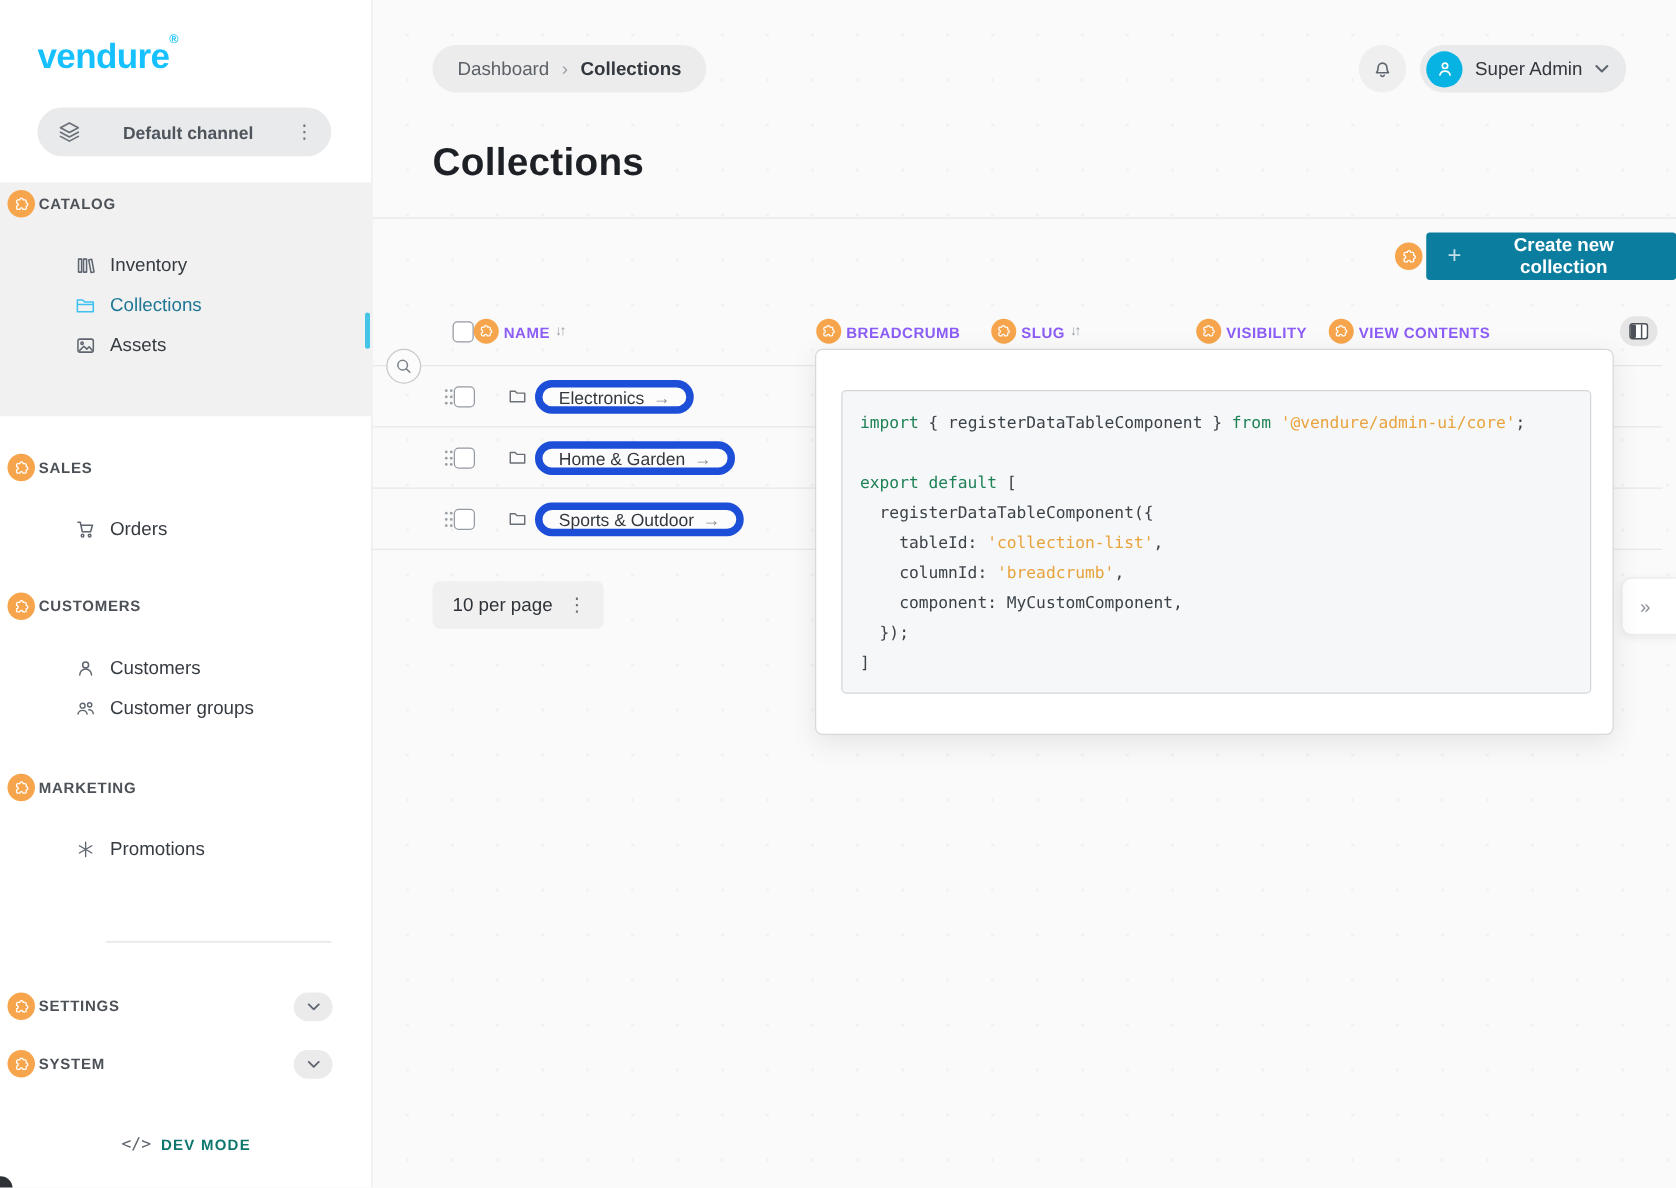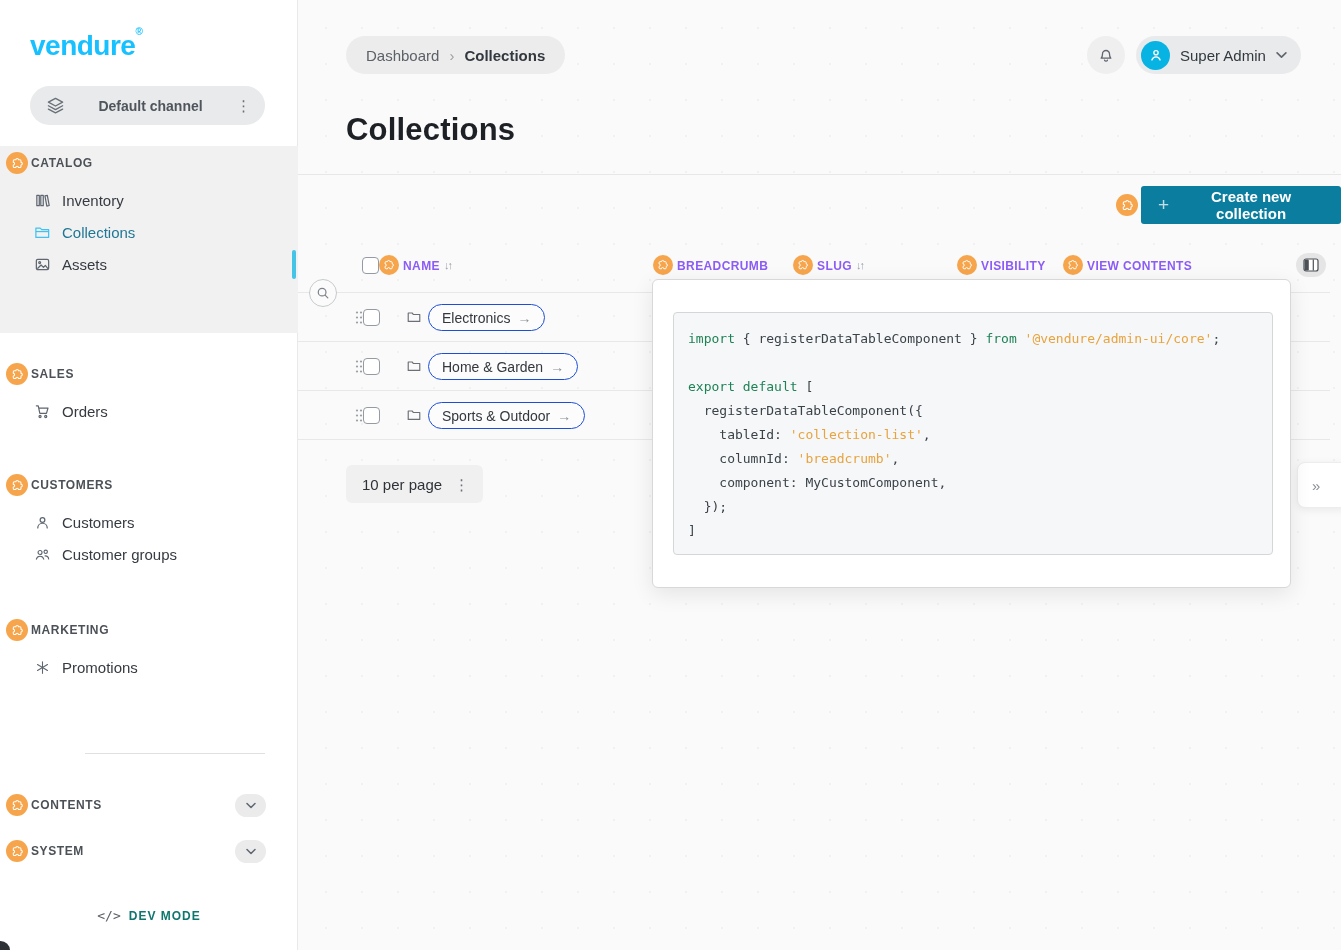--- a/index.html
+++ b/index.html
@@ -34,21 +34,21 @@
   .active-block { left:0; top:146px; width:298px; height:187px; background:#f1f1f2; }
   .nav-section { left:0; width:298px; }
   .section-head { display:flex; align-items:center; height:22px; }
   .badge {
     width:20px; height:20px; border-radius:50%; background:#f6a54c;
     display:flex; align-items:center; justify-content:center; flex:none; cursor:pointer;
   }
   .badge.lg { width:22px; height:22px; }
   .section-head .badge { margin-left:6px; margin-right:3px; }
   .section-label { font-size:12px; font-weight:700; color:#4c5157; letter-spacing:0.6px; }
-  .nav-items { margin-top:10px; }
+  .nav-items { margin-top:22px;padding-left:26px; }
   .nav-item { display:flex; align-items:center; height:32px; padding-left:33px; cursor:pointer; font-size:15px; color:#363b41; }
   .nav-item .ic { width:18px; display:flex; justify-content:center; margin-right:11px; }
   .nav-item.active { color:#1f7795; font-weight:500; }
   .active-bar { left:292px; top:250px; width:4px; height:29px; background:#44c5e8; border-radius:2px; }
   .side-divider { left:85px; top:753px; width:180px; height:1px; background:#e0e0e1; }
   .collapsed-row { left:0; width:298px; height:28px; display:flex; align-items:center; }
   .collapsed-row .badge { margin-left:6px; margin-right:3px; }
   .chev-pill {
     position:absolute; right:32px; width:31px; height:23px; border-radius:12px; background:#ebebec;
     display:flex; align-items:center; justify-content:center; cursor:pointer;
@@ -100,21 +100,21 @@
   .table-line { left:298px; width:1032px; height:1px; background:#e8e8e9; }
   .search-fab {
     left:309px; top:279px; width:28px; height:28px; border-radius:50%; background:#fbfbfb;
     border:1px solid #c7cacd; display:flex; align-items:center; justify-content:center; cursor:pointer; z-index:3;
   }
   .trow { left:298px; width:1032px; height:49px; border-bottom:1px solid #e8e8e9; }
   .trow .drag { position:absolute; left:57px; top:17px; cursor:grab; }
   .trow .checkbox { position:absolute; left:65px; top:16px; }
   .trow .folder { position:absolute; left:108px; top:16px; }
   .chip {
-    position:absolute; left:130px; top:11px; height:27px; border:1px solid #1d4ed8; border-radius:14px;
+    position:absolute; left:130px; top:11px; height:27px; border:6px solid #1d4ed8; border-radius:14px;
     background:#fcfcfc; display:flex; align-items:center; gap:7px; padding:0 13px; cursor:pointer;
   }
   .chip .chip-label { font-size:14px; color:#33383e; font-weight:500; }
   .chip .chip-arrow { font-size:14px; color:#8b9096; }
 
   
   .perpage {
     left:346px; top:465px; height:38px; background:#f0f0f1; border-radius:6px;
     display:flex; align-items:center; gap:12px; padding:0 14px 0 16px; font-size:15px; color:#2f3338; cursor:pointer;
   }
@@ -287,21 +287,21 @@
   </div>
 
   <div class="abs side-divider"></div>
 
   <div class="abs collapsed-row" style="top:791px;">
     <span class="badge lg">
       <svg width="13" height="13" viewBox="0 0 16 16">
           <path d="M6 3.5a1.6 1.6 0 0 1 3.2 0H11a1.3 1.3 0 0 1 1.3 1.3v1.8a1.6 1.6 0 0 1 0 3.2v1.9A1.3 1.3 0 0 1 11 13H9.1a1.6 1.6 0 0 0-3.2 0H4.1a1.3 1.3 0 0 1-1.3-1.3V9.8a1.6 1.6 0 0 0 0-3.2V4.8A1.3 1.3 0 0 1 4.1 3.5H6z" fill="none" stroke="#fff" stroke-width="1.3" stroke-linejoin="round"></path>
         </svg>
     </span>
-    <span class="section-label">CONTENTS</span>
+    <span class="section-label">SETTINGS</span>
     <span class="chev-pill">
       <svg width="10" height="7" viewBox="0 0 10 7" fill="none" stroke="#5f6670" stroke-width="1.5" stroke-linecap="round" stroke-linejoin="round">
           <path d="M1 1.5 5 5.5 9 1.5"></path>
         </svg>
     </span>
   </div>
 
   <div class="abs collapsed-row" style="top:837px;">
     <span class="badge lg">
       <svg width="13" height="13" viewBox="0 0 16 16">

